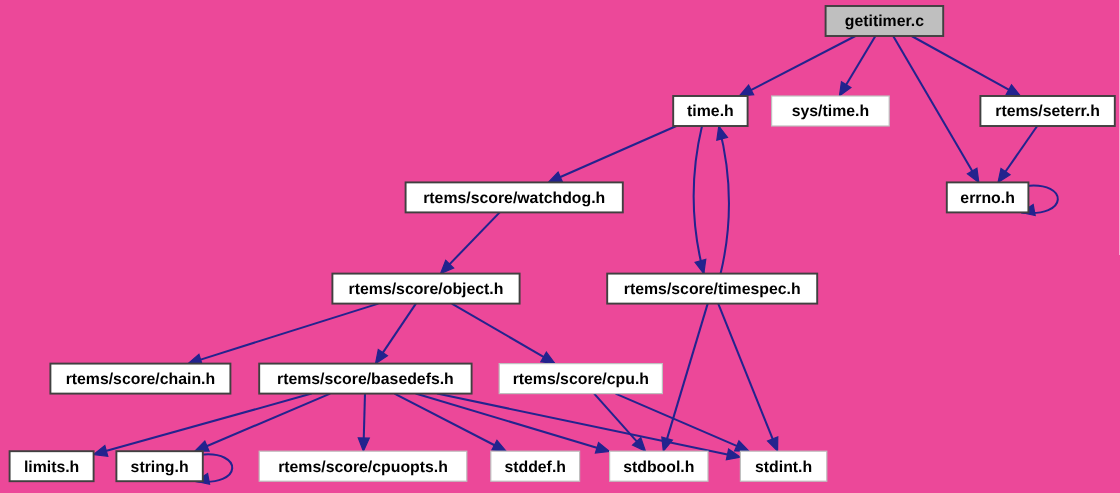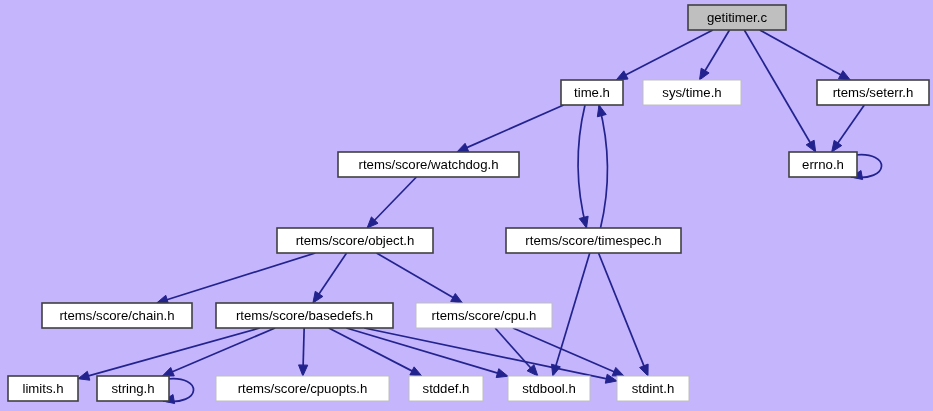--- a/index.html
+++ b/index.html
@@ -4,23 +4,24 @@
 <style>
   html, body {
     margin: 0;
     padding: 0;
     background: #ffffff;
   }
   #graph-root {
     position: relative;
     width: 933px;
     height: 411px;
-    background: #c4b5fd;
+    background: #ec4899;
     font-family: "Liberation Sans", sans-serif;
     overflow: hidden;
+    font-weight: bold;
   }
   svg.graph-canvas {
     position: absolute;
     left: 0;
     top: 0;
     width: 933px;
     height: 411px;
   }
   .node-box {
     fill: #ffffff;

